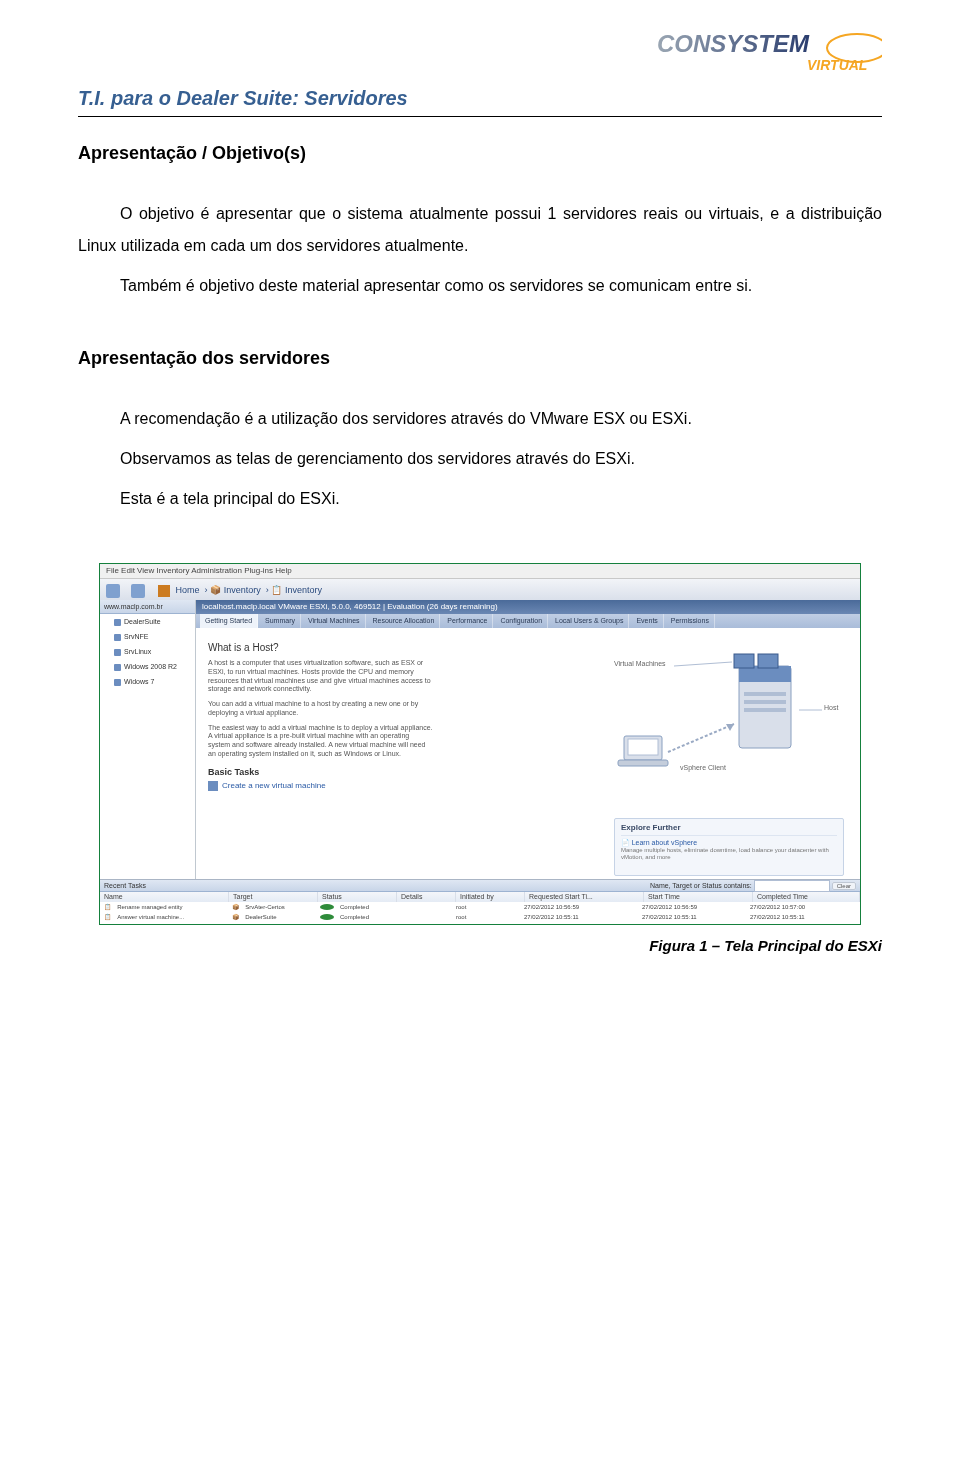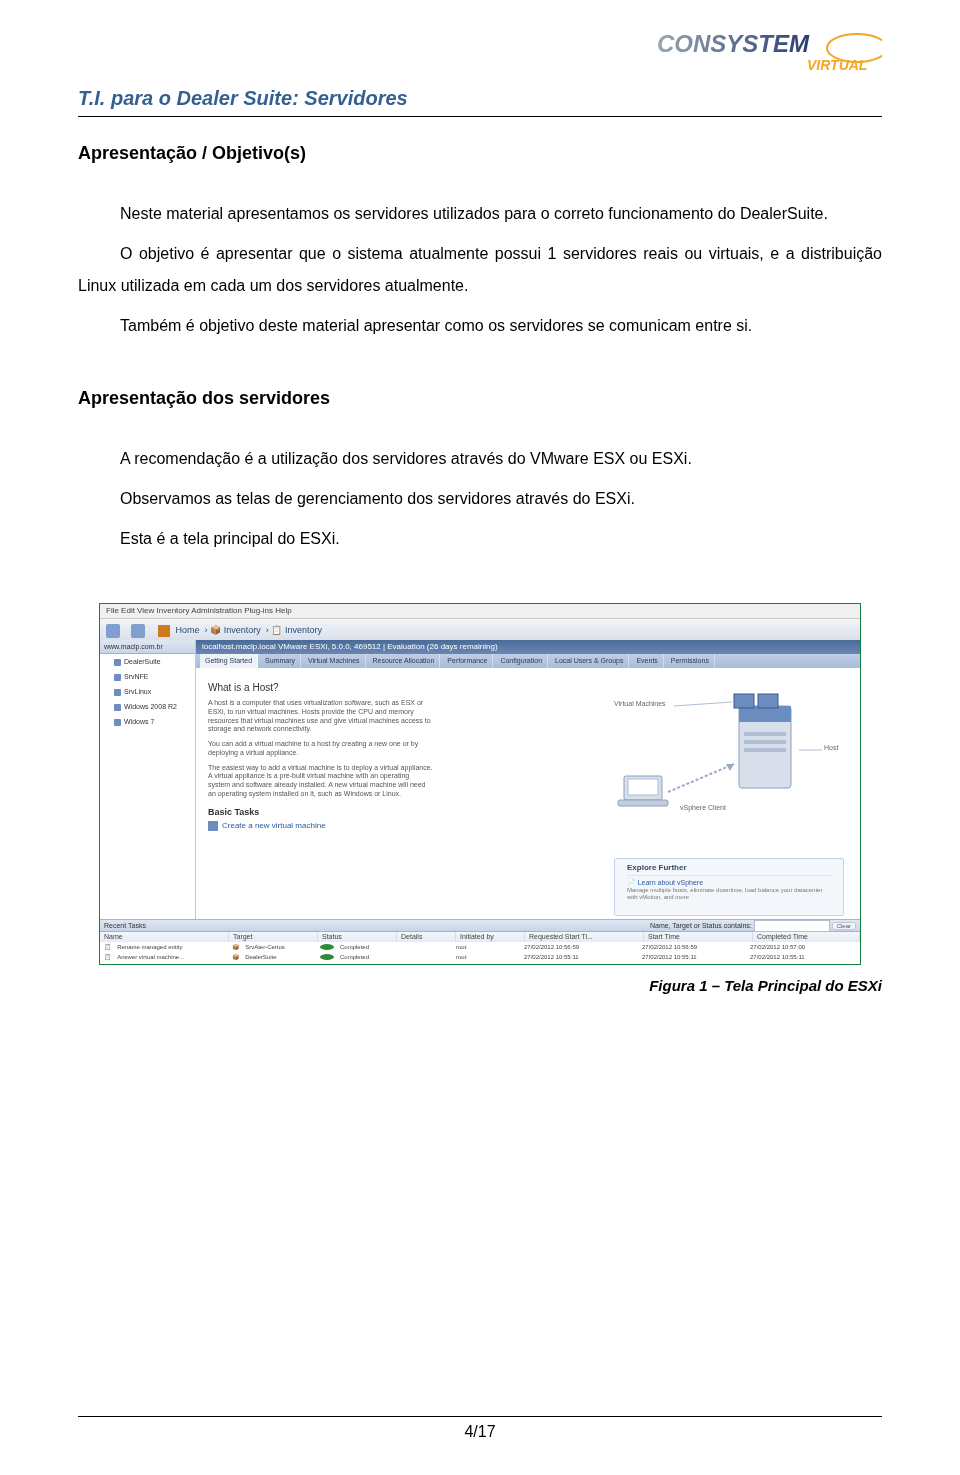--- a/index.html
+++ b/index.html
@@ -36,21 +36,21 @@
 .shot .main .content p{font-size:7px;line-height:1.25;color:#555;margin:0 0 6px 0;width:225px}
 .shot .diagram{position:absolute;right:16px;top:20px;width:260px;height:130px}
 .shot .diagram .lbl{position:absolute;font-size:7px;color:#666}
 .shot .diagram svg{position:absolute;left:0;top:0}
 .shot .basic{margin-top:8px}
 .shot .basic h5{font-size:9px;font-weight:bold;margin:6px 0 4px 0;color:#333}
 .shot .basic .link{font-size:8px;color:#2a5aa5;margin:2px 0}
 .shot .basic .link .li{display:inline-block;width:10px;height:10px;vertical-align:middle;margin-right:4px}
 .shot .basic .link .li.g{background:#c8b568}
 .shot .basic .link .li.b{background:#6b8dbf}
-.shot .explore{position:absolute;right:16px;bottom:4px;width:230px;height:58px;background:#f3f6fb;border:1px solid #c6d3e6;border-radius:2px;padding:4px 12px;box-sizing:border-box}
+.shot .explore{position:absolute;right:16px;bottom:4px;width:230px;height:58px;background:#f3f6fb;border:1px solid #c6d3e6;border-radius:2px;padding:4px 6px;box-sizing:border-box}
 .shot .explore h6{margin:0 0 3px 0;font-size:8px;color:#3a4a66;font-weight:bold}
 .shot .explore .lrow{font-size:7px;color:#2a5aa5;border-top:1px solid #dde5f1;padding:3px 0 0 0;margin-top:2px}
 .shot .explore .lrow .desc{display:block;color:#777;font-size:6px;line-height:1.2}
 .shot .tasks{position:absolute;left:0;right:0;bottom:0;height:44px;background:#fff;border-top:1px solid #aab5c5}
 .shot .tasks .th{background:linear-gradient(#dfe7f3,#c8d5e8);height:11px;border-bottom:1px solid #9db3d1;font-size:7px;padding:0 4px;line-height:11px;color:#333;display:flex;justify-content:space-between}
 .shot .tasks .cols{display:flex;height:10px;font-size:7px;color:#444}
 .shot .tasks .cols span{border-right:1px solid #d8dee8;padding:0 4px;line-height:10px;background:linear-gradient(#f4f6fa,#e4ebf5)}
 .shot .tasks .row{display:flex;height:10px;font-size:6px;color:#444}
 .shot .tasks .row span{padding:0 4px;line-height:10px}
 .shot .tasks .row .ok{display:inline-block;width:6px;height:6px;border-radius:50%;background:#2e8b3a;vertical-align:middle;margin-right:2px}
@@ -75,21 +75,20 @@
         <ellipse cx="200" cy="18" rx="30" ry="14" fill="none" stroke="#f5a623" stroke-width="2"></ellipse>
         <text x="0" y="22" font-family="Arial" font-size="24" font-weight="bold" font-style="italic" fill="url(#g1)">CONSYSTEM</text>
         <text x="150" y="40" font-family="Arial" font-size="14" font-weight="bold" font-style="italic" fill="#f5a623">VIRTUAL</text>
       </svg>
     </div>
   </div>
   <div class="header-title">T.I. para o Dealer Suite: Servidores</div>
   <hr class="hr">
 
   <h2 class="section">Apresentação / Objetivo(s)</h2>
-  <p class="body indent">Neste material apresentamos os servidores utilizados para o correto funcionamento do DealerSuite.</p>
   <p class="body indent">O objetivo é apresentar que o sistema atualmente possui 1 servidores reais ou virtuais, e a distribuição Linux utilizada em cada um dos servidores atualmente.</p>
   <p class="body indent">Também é objetivo deste material apresentar como os servidores se comunicam entre si.</p>
 
   <h2 class="section second">Apresentação dos servidores</h2>
   <p class="body indent">A recomendação é a utilização dos servidores através do VMware ESX ou ESXi.</p>
   <p class="body indent">Observamos as telas de gerenciamento dos servidores através do ESXi.</p>
   <p class="body indent">Esta é a tela principal do ESXi.</p>
 
   <div class="shot-wrap">
     <div class="shot">
@@ -209,17 +208,13 @@
           <span style="width:60px">root</span>
           <span style="width:110px">27/02/2012 10:55:11</span>
           <span style="width:100px">27/02/2012 10:55:11</span>
           <span style="flex:1">27/02/2012 10:55:11</span>
         </div>
       </div>
     </div>
     <div class="caption">Figura 1 – Tela Principal do ESXi</div>
   </div>
 
-  <div class="footer">
-    <hr class="footer-line">
-    <span>4/17</span>
-  </div>
 </div>
 
 </body></html>

